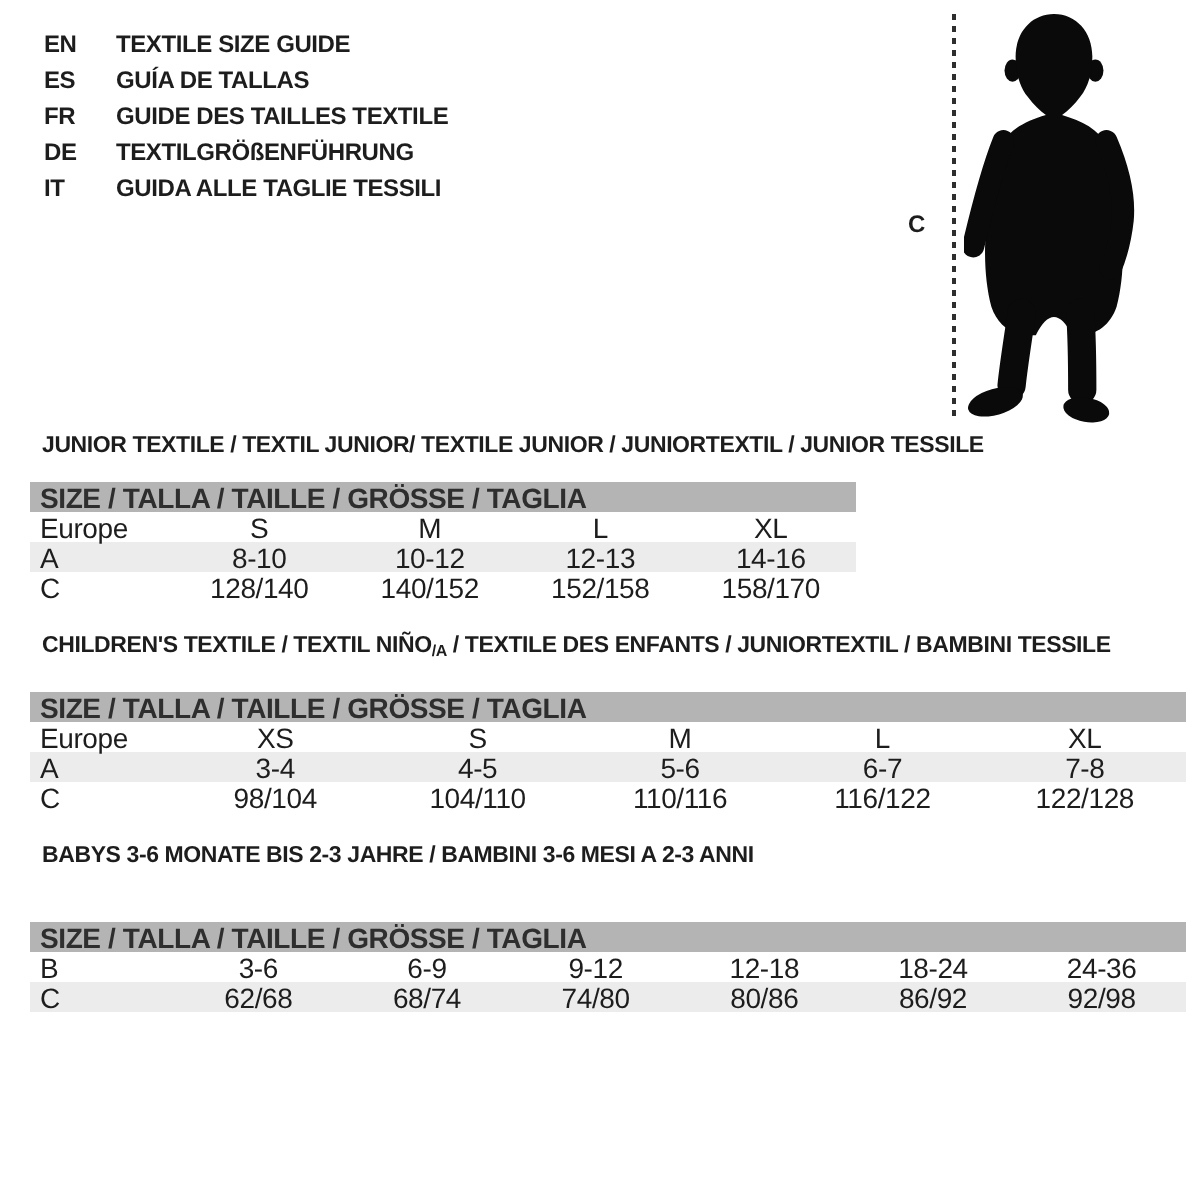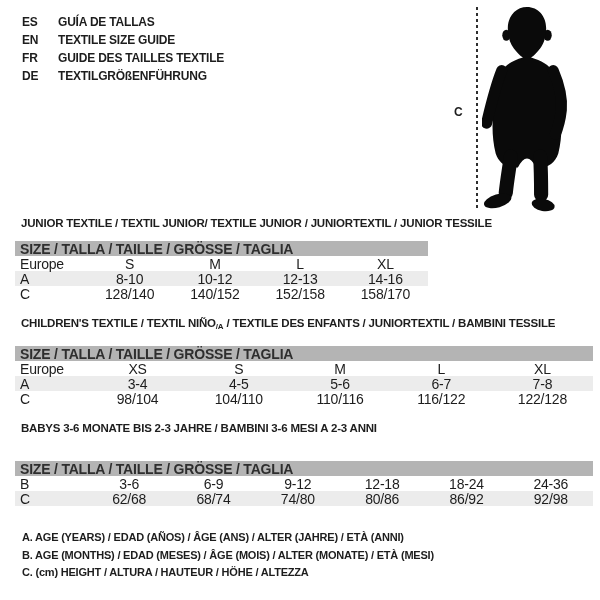--- a/index.html
+++ b/index.html
@@ -41,34 +41,38 @@
   .footnotes{position:absolute;left:22px;top:531px;}
   .foot-line{height:17.5px;font-weight:700;font-size:11px;white-space:nowrap;}
 </style>
 </head>
 <body>
 
 <div class="page" style="--bar: #b4b4b4; --stripe: #ececec; --text: #1d1d1d;">
 
   <div class="langs">
     <div class="lang-row">
+      <span class="lang-code">EN</span>
+      <span class="lang-text">TEXTILE SIZE GUIDE</span>
+    </div>
+    <div class="lang-row">
       <span class="lang-code">ES</span>
       <span class="lang-text">GUÍA DE TALLAS</span>
-    </div>
-    <div class="lang-row">
-      <span class="lang-code">EN</span>
-      <span class="lang-text">TEXTILE SIZE GUIDE</span>
     </div>
     <div class="lang-row">
       <span class="lang-code">FR</span>
       <span class="lang-text">GUIDE DES TAILLES TEXTILE</span>
     </div>
     <div class="lang-row">
       <span class="lang-code">DE</span>
       <span class="lang-text">TEXTILGRÖßENFÜHRUNG</span>
+    </div>
+    <div class="lang-row">
+      <span class="lang-code">IT</span>
+      <span class="lang-text">GUIDA ALLE TAGLIE TESSILI</span>
     </div>
   </div>
 
   <span class="fig-label">C</span>
   <div class="dotted-line"></div>
   <svg class="baby-svg" width="92" height="208" viewBox="0 0 90 206" xmlns="http://www.w3.org/2000/svg">
     <g fill="#0a0a0a" stroke="none">
       <ellipse cx="23.5" cy="30" rx="4" ry="5.5"></ellipse>
       <ellipse cx="64.5" cy="30" rx="4" ry="5.5"></ellipse>
       <path d="M44,2
@@ -171,19 +175,14 @@
       <span class="lbl">C</span>
       <span class="cell">62/68</span>
       <span class="cell">68/74</span>
       <span class="cell">74/80</span>
       <span class="cell">80/86</span>
       <span class="cell">86/92</span>
       <span class="cell">92/98</span>
     </div>
   </div>
 
-  <div class="footnotes">
-    <div class="foot-line">A. AGE (YEARS) / EDAD (AÑOS) / ÂGE (ANS) / ALTER (JAHRE) / ETÀ (ANNI)</div>
-    <div class="foot-line">B. AGE (MONTHS) / EDAD (MESES) / ÂGE (MOIS) / ALTER (MONATE) / ETÀ (MESI)</div>
-    <div class="foot-line">C. (cm) HEIGHT / ALTURA / HAUTEUR / HÖHE / ALTEZZA</div>
-  </div>
 
 </div>
 
 </body></html>

